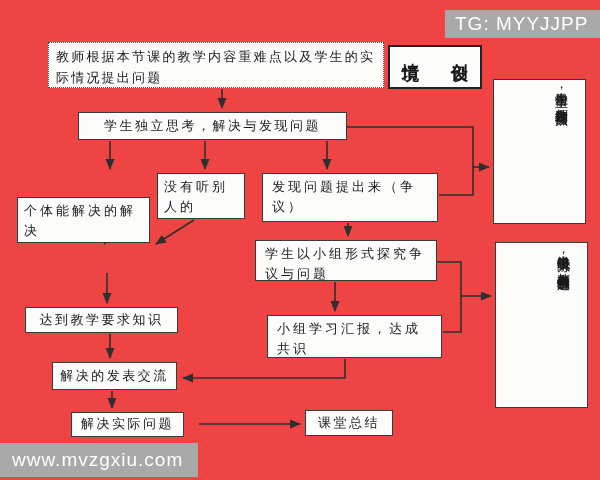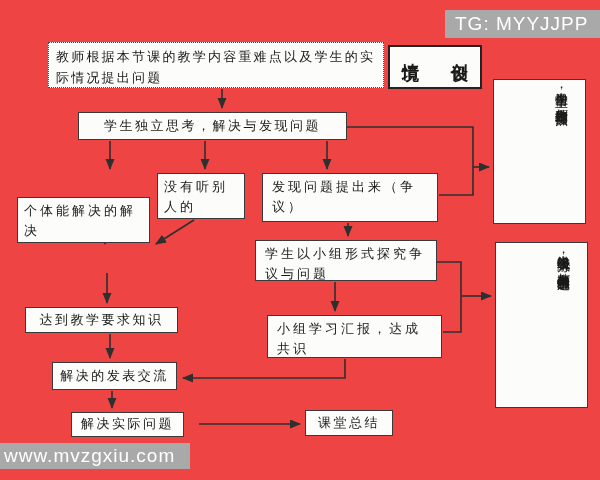--- a/index.html
+++ b/index.html
@@ -29,21 +29,21 @@
     writing-mode:vertical-rl;text-orientation:upright;
     font-size:13px;letter-spacing:0.5px;line-height:44px;
     padding:2px 2px 2px 0;
   }
   .wm{
     position:absolute;background:#a9a9a9;color:#ffffff;z-index:3;
     font-family:"Liberation Sans","DejaVu Sans",sans-serif;
     display:flex;align-items:center;letter-spacing:1px;
   }
   .wm-top{left:445px;top:10px;width:155px;height:28px;font-size:19px;padding-left:10px;}
-  .wm-bottom{left:0;top:443px;width:186px;height:26px;font-size:19px;padding-left:4px;}
+  .wm-bottom{left:0;top:443px;width:186px;height:34px;font-size:19px;padding-left:12px;}
 </style>
 </head>
 <body>
 
 <div class="canvas">
 
   <svg class="lines" viewBox="0 0 600 480" xmlns="http://www.w3.org/2000/svg">
     <defs>
       <marker id="arrow" markerUnits="userSpaceOnUse" markerWidth="12" markerHeight="10" refX="10" refY="4.5" orient="auto">
         <path d="M0,0 L11,4.5 L0,9 Z" fill="#2f2f2f"></path>

